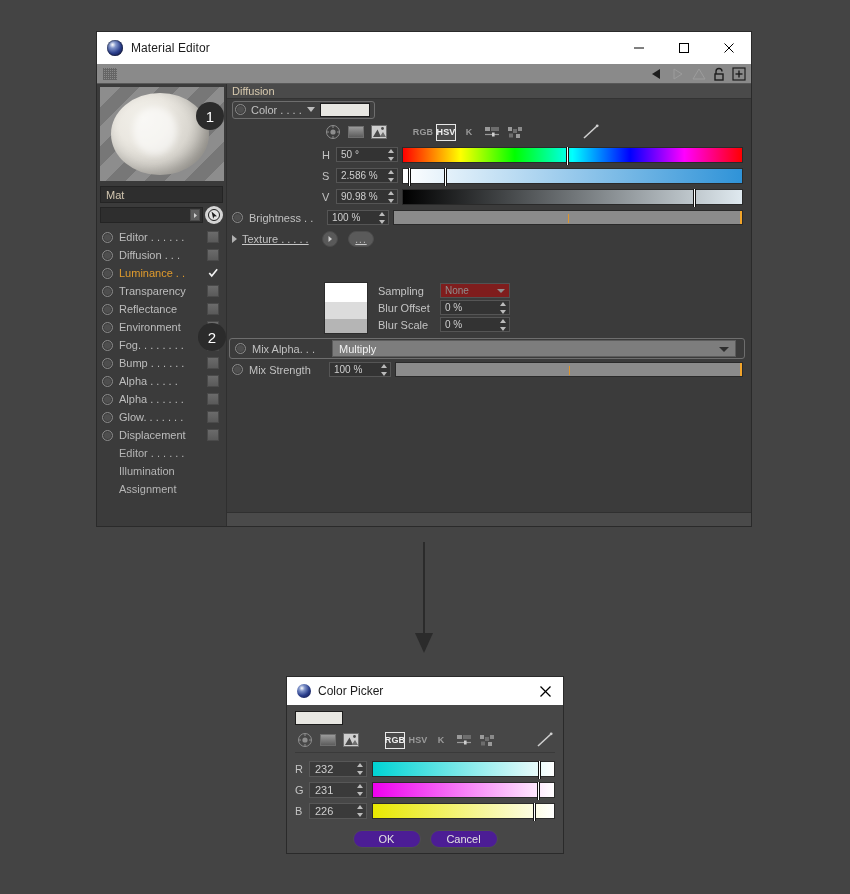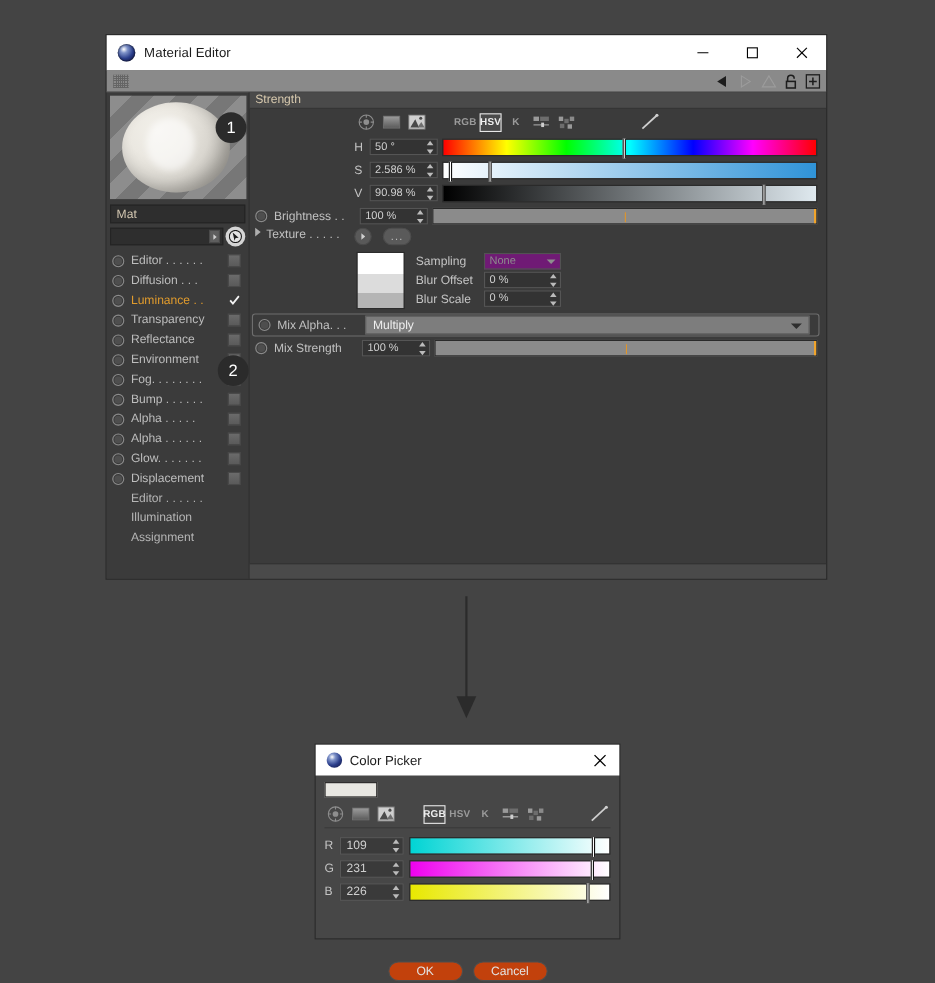--- a/index.html
+++ b/index.html
@@ -299,21 +299,21 @@
     position: relative;
     margin-right: 8px;
   }
   .plainbar .tick {
     position: absolute; top: 3px; width: 1px; height: 9px; background: #e0952a;
   }
   .plainbar .endtick {
     position: absolute; right: 0; top: 0; width: 2px; height: 100%; background: #f1a42b;
   }
 
-  .tex-row { display: flex; height: 22px; padding-left: 5px; }
+  .tex-row { display: flex; align-items: center; height: 22px; padding-left: 5px; text-decoration: underline; }
   .disc-tri {
     width: 0; height: 0;
     border-top: 4px solid transparent;
     border-bottom: 4px solid transparent;
     border-left: 5px solid #b0b0b0;
     margin-right: 5px;
   }
   .roundbtn {
     width: 16px; height: 16px; border-radius: 50%;
     background: #595959; border: 1px solid #4a4a4a;
@@ -329,33 +329,33 @@
   }
   .dotsbtn {
     width: 26px; height: 16px; margin-left: 6px; margin-right: 6px;
     background: #5a5a5a; border: 1px solid #4d4d4d;
     border-radius: 8px;
     display: flex; align-items: center; justify-content: center;
     color: #bdbdbd; font-size: 10px; letter-spacing: 1px;
     flex: 0 0 auto;
   }
 
-  .tex-detail { display: flex; padding-left: 97px; }
+  .tex-detail { display: flex; padding-left: 97px; margin-top: 32px; }
   .tex-thumb {
     width: 44px; height: 52px;
     border: 1px solid #2c2c2c;
     background: linear-gradient(#ffffff 0 38%, #dcdcdc 38% 72%, #b5b5b5 72% 100%);
     flex: 0 0 auto;
   }
   .tex-fields { margin-left: 10px; }
   .tf-row { display: flex; align-items: center; height: 17px; }
   .tf-label { width: 62px; color: #c3c3c3; font-size: 11px; }
   .tf-sel {
     width: 70px; height: 15px;
-    background: #701a75; border: 1px solid #525252;
+    background: #7f1d1d; border: 1px solid #525252;
     color: #8e8e8e; font-size: 10px;
     display: flex; align-items: center; padding-left: 4px;
     position: relative;
   }
   .tf-sel .caret2 {
     position: absolute; right: 4px; top: 5px;
     width: 0; height: 0;
     border-left: 4px solid transparent;
     border-right: 4px solid transparent;
     border-top: 4px solid #8e8e8e;
@@ -470,24 +470,24 @@
   }
   .cp-grad-r { background: linear-gradient(90deg,#00d4d4,#ffffff); }
   .cp-grad-g { background: linear-gradient(90deg,#ee00ee,#ffffff); }
   .cp-grad-b { background: linear-gradient(90deg,#e8e800,#ffffff); }
   .cp-buttons {
     display: flex; justify-content: center; gap: 9px;
     margin-top: 9px;
   }
   .cp-btn {
     width: 68px; height: 18px;
-    background: #c2410c; border: 1px solid #4e4e4e;
+    background: #4c1d95; border: 1px solid #4e4e4e;
     border-radius: 9px;
     display: flex; align-items: center; justify-content: center;
-    color: #e2e2e2; font-size: 11px; margin-top: 44px;
+    color: #e2e2e2; font-size: 11px;
   }
 </style>
 </head>
 <body>
 
 <div id="material-editor">
 
   <div class="titlebar">
     <div class="title-logo"></div>
     <div class="title-text">Material Editor</div>
@@ -643,22 +643,30 @@
           <span class="chan-label">Illumination</span>
         </div>
         <div class="chan plain">
           <span class="chan-label">Assignment</span>
         </div>
       </div>
     </div>
 
     <div class="me-right">
 
-      <div class="section-head">Strength</div>
-
+      <div class="section-head">Diffusion</div>
+
+      <div class="prop-row">
+        <div class="focus-box">
+          <span class="radio" style="margin-right:5px"></span>
+          <span class="prop-label" style="width:auto">Color . . . .</span>
+          <span class="caret-down"></span>
+          <span class="swatch"></span>
+        </div>
+      </div>
 
       <div class="mode-bar">
         <div class="mode-ic">
           <svg width="16" height="16" viewBox="0 0 16 16">
               <circle cx="8" cy="8" r="6.5" fill="none" stroke="#8e8e8e" stroke-width="1"></circle>
               <circle cx="8" cy="8" r="2.6" fill="#8e8e8e"></circle>
               <g stroke="#8e8e8e" stroke-width="1">
                 <line x1="8" y1="1.5" x2="8" y2="4"></line>
                 <line x1="8" y1="12" x2="8" y2="14.5"></line>
                 <line x1="1.5" y1="8" x2="4" y2="8"></line>
@@ -930,21 +938,21 @@
             <line x1="2" y1="14" x2="15" y2="2" stroke="#cfcfcf" stroke-width="1.6"></line>
             <circle cx="15.2" cy="1.8" r="1.4" fill="#cfcfcf"></circle>
           </svg>
       </div>
     </div>
 
     <div class="cp-rows">
       <div class="cp-row">
         <div class="cp-key">R</div>
         <div class="cp-num">
-          <span>109</span>
+          <span>232</span>
           <span class="spin">
               <i class="up"></i>
               <i class="dn"></i>
             </span>
         </div>
         <div class="cp-grad cp-grad-r">
           <div class="handle" style="left:91%"></div>
         </div>
       </div>
       <div class="cp-row">

